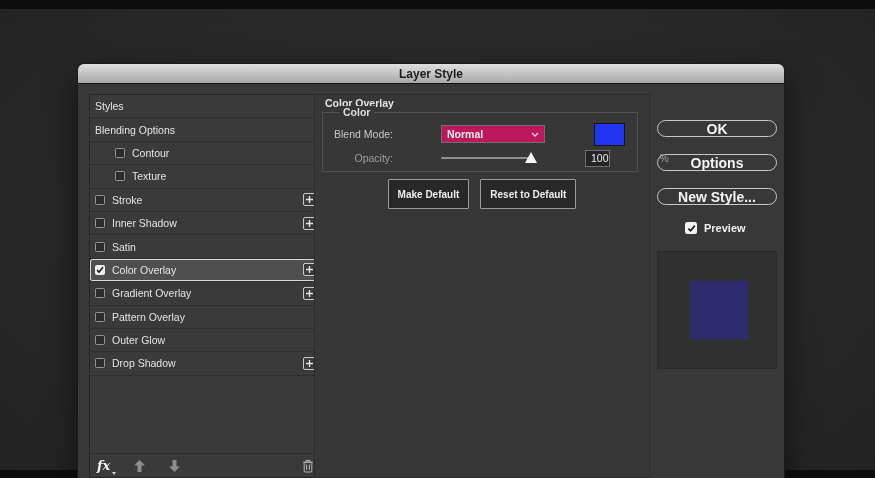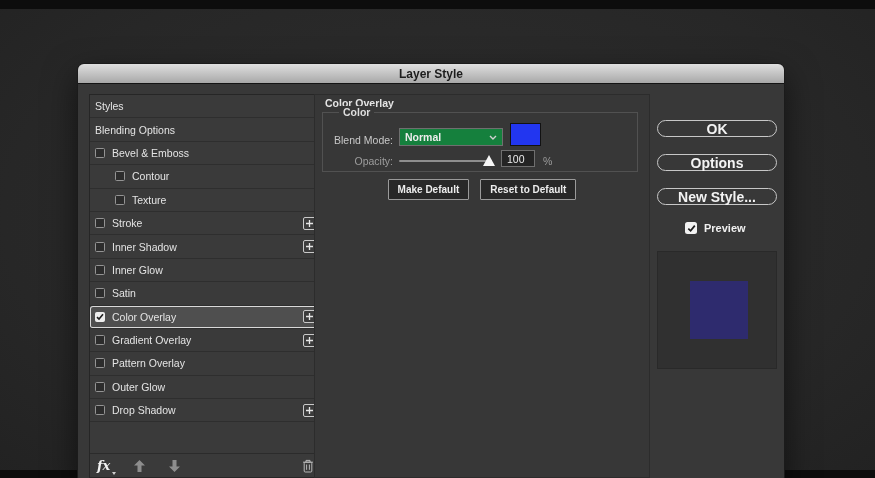--- a/index.html
+++ b/index.html
@@ -46,40 +46,40 @@
   .trash-wrap { margin-left:auto; }
 
   
   .main-panel { position:absolute; left:236px; top:30px; width:336px; height:384px;
                 background:#373737; border:1px solid #2c2c2c; }
   .section-title { position:absolute; left:10px; top:2px; font-size:10.5px; font-weight:700; color:#e4e4e4; }
   .fieldset { position:absolute; left:7px; top:17px; width:316px; height:60px;
               border:1px solid #515151; }
   .fieldset-legend { position:absolute; top:-7px; left:16px; background:#373737; padding:0 4px;
                      font-size:10.5px; font-weight:700; color:#dedede; }
-  .field-row { position:absolute; left:0; right:0; display:flex; align-items:flex-end; }
+  .field-row { position:absolute; left:0; right:0; display:flex; align-items:center;gap:42px; }
   .blend-row { top:9px; height:24px; }
   .opacity-row { top:36px; height:18px; }
   .label-col { width:70px; text-align:right; font-size:10.5px; color:#c8c8c8; flex:none; }
   .label-col.dim { color:#9d9d9d; }
-  .dropdown { margin-left:6px; width:104px; height:18px; background:#15803d; border:1px solid #6f6f6f;
+  .dropdown { margin-left:6px; width:104px; height:18px; background:#be185d; border:1px solid #6f6f6f;
               display:flex; align-items:center; padding:0 5px; color:#ececec; font-size:10.5px; font-weight:700; }
   .dropdown .dd-label { flex:1; }
   .swatch { margin-left:7px; width:31px; height:23px; border:1px solid #121212; }
   .slider { margin-left:6px; width:93px; height:12px; position:relative; flex:none; }
   .slider-track { position:absolute; left:0; right:0; top:5px; height:2px; background:#8f8f8f; border-radius:1px; }
   .slider-thumb { position:absolute; right:-3px; top:0; width:0; height:0;
                   border-left:6px solid transparent; border-right:6px solid transparent;
                   border-bottom:11px solid #f6f6f6; }
   .value-box { margin-left:9px; width:34px; height:17px; background:#242424; border:1px solid #6f6f6f;
                color:#ececec; font-size:10.5px; display:flex; align-items:center; padding-left:5px; }
   .unit { margin-left:8px; font-size:10.5px; color:#9d9d9d; }
   .default-btns { position:absolute; left:0; right:0; top:84px; display:flex;
                   justify-content:center; gap:11px; }
-  .dbtn { height:21px; padding:0 9px; background:#282828; border:1px solid #9a9a9a; border-radius:1px;
+  .dbtn { height:30px; padding:0 9px; background:#282828; border:1px solid #9a9a9a; border-radius:1px;
           color:#ececec; font-size:10px; font-weight:700; display:flex; align-items:center; }
 
   
   .right-col { position:absolute; left:579px; top:30px; width:120px; height:384px; }
   .action-btn { position:absolute; left:0; width:120px; height:17px; border:1.5px solid #c7c7c7;
                 border-radius:12px; background:transparent; color:#f3f3f3; font-size:14px; font-weight:700;
                 display:flex; align-items:center; justify-content:center; }
   .btn-ok { top:26px; } .btn-cancel { top:60px; } .btn-newstyle { top:94px; }
   .preview-row { position:absolute; top:128px; left:28px; display:flex; align-items:center; gap:7px; }
   .preview-cb { width:12px; height:12px; background:#f2f2f2; border-radius:2.5px;
@@ -106,27 +106,20 @@
           <div class="row">
 
     <span class="label">Styles</span>
 
   </div>
           <div class="row">
 
     <span class="label">Blending Options</span>
 
   </div>
-          <div class="row">
-    <span class="cb">
-      
-    </span>
-    <span class="label">Bevel &amp; Emboss</span>
-
-  </div>
           <div class="row indent">
     <span class="cb">
       
     </span>
     <span class="label">Contour</span>
 
   </div>
           <div class="row indent">
     <span class="cb">
       
@@ -148,27 +141,20 @@
           <div class="row">
     <span class="cb">
       
     </span>
     <span class="label">Inner Shadow</span>
     <span class="plusbtn">
       <svg width="7" height="7" viewBox="0 0 7 7">
                 <path d="M3.5 0 V7 M0 3.5 H7" stroke="#e4e4e4" stroke-width="1.3"></path>
               </svg>
     </span>
-  </div>
-          <div class="row">
-    <span class="cb">
-      
-    </span>
-    <span class="label">Inner Glow</span>
-
   </div>
           <div class="row">
     <span class="cb">
       
     </span>
     <span class="label">Satin</span>
 
   </div>
           <div class="row selected">
     <span class="cb checked">

